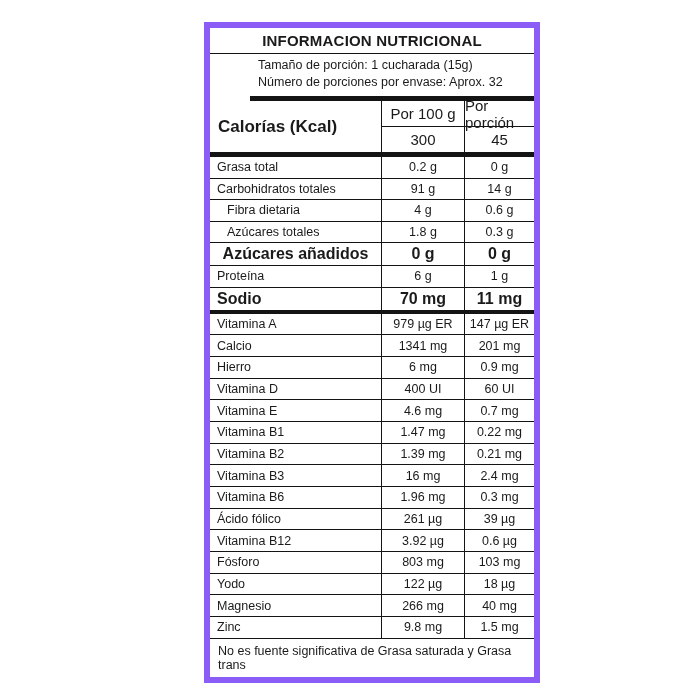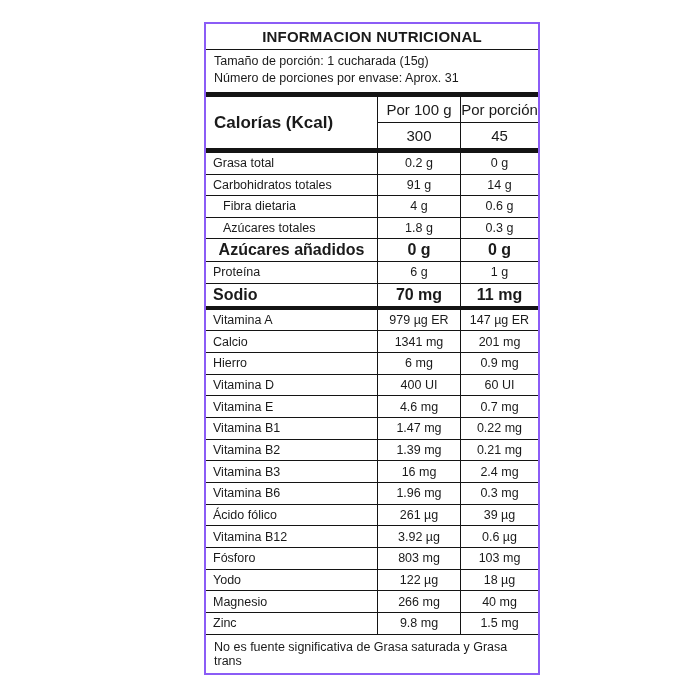--- a/index.html
+++ b/index.html
@@ -14,37 +14,38 @@
     width: 700px;
     height: 700px;
     background: #ffffff;
     overflow: hidden;
   }
   .label {
     position: absolute;
     left: 204px;
     top: 22px;
     width: 336px;
-    border: 2px solid #8b5cf6;
+    border: 6px solid #8b5cf6;
     background: #ffffff;
     box-sizing: border-box;
   }
   .title {
     border-bottom: 1px solid #141414;
     text-align: center;
     font-weight: bold;
     font-size: 15px;
     padding: 4px 0 4px 0;
     letter-spacing: 0.2px;
   }
   .serving {
     border-bottom: 5px solid #141414;
     padding: 3px 8px 5px 8px;
     font-size: 12.5px;
     line-height: 17px;
+    margin-left: 40px;
   }
   .cal-block {
     display: grid;
     grid-template-columns: 171px 83px 1fr;
     grid-template-rows: 26px 25px;
     border-bottom: 5px solid #141414;
   }
   .cal-label {
     grid-column: 1;
     grid-row: 1 / span 2;
@@ -98,21 +99,21 @@
 </head>
 <body>
 
 <div class="page">
   <div class="label">
 
     <div class="title">INFORMACION NUTRICIONAL</div>
 
     <div class="serving">
       <div>Tamaño de porción: 1 cucharada (15g)</div>
-      <div>Número de porciones por envase: Aprox. 31</div>
+      <div>Número de porciones por envase: Aprox. 32</div>
     </div>
 
     <div class="cal-block">
       <div class="cal-label">Calorías (Kcal)</div>
       <div class="cal-cell cal-h1">Por 100 g</div>
       <div class="cal-cell cal-h2">Por porción</div>
       <div class="cal-cell cal-v1">300</div>
       <div class="cal-cell cal-v2">45</div>
     </div>
 

